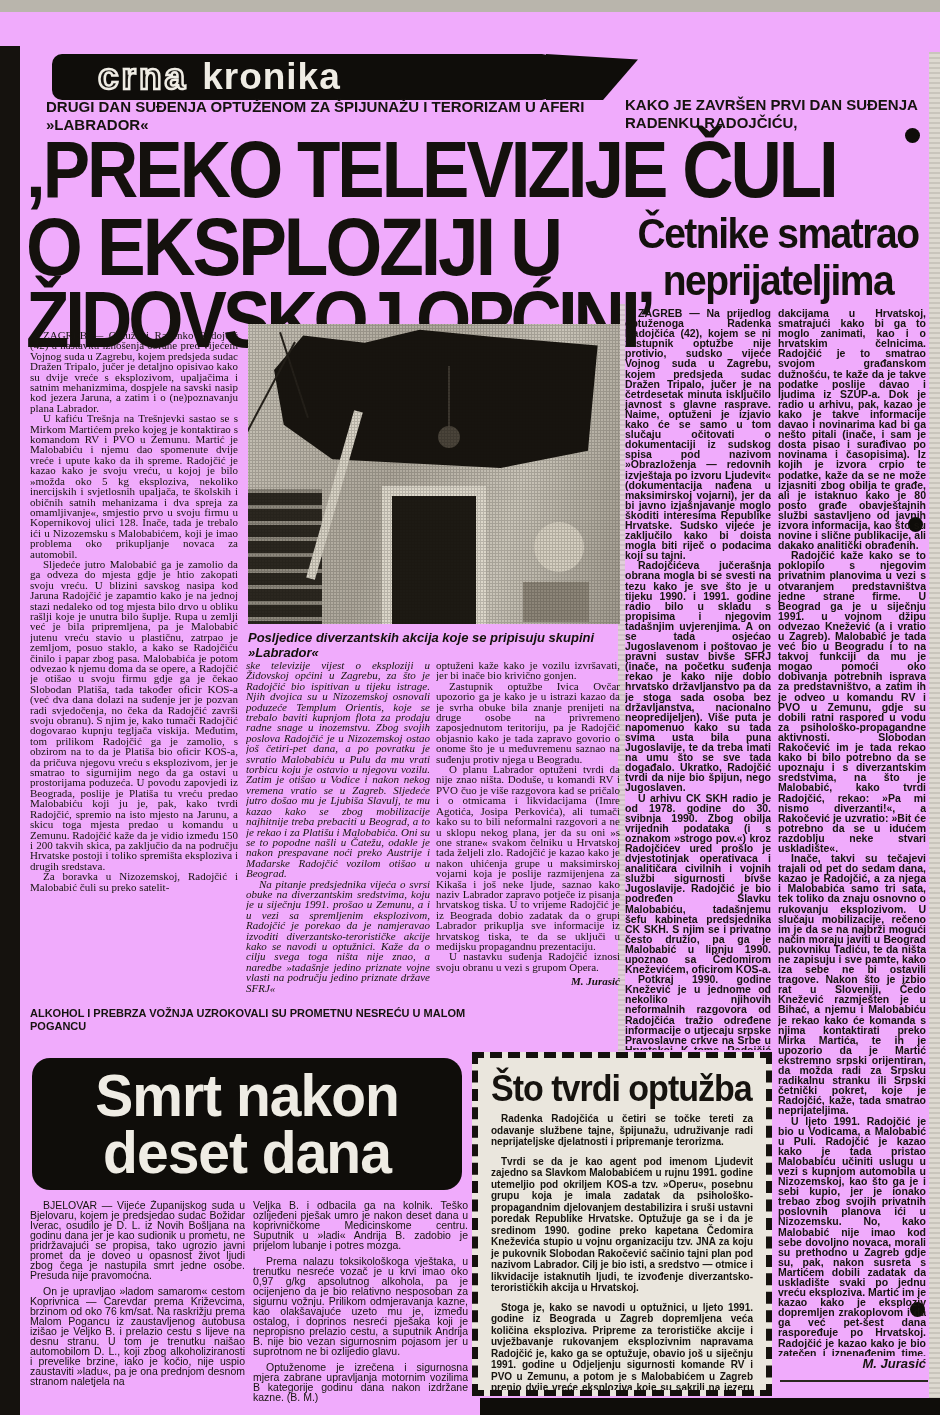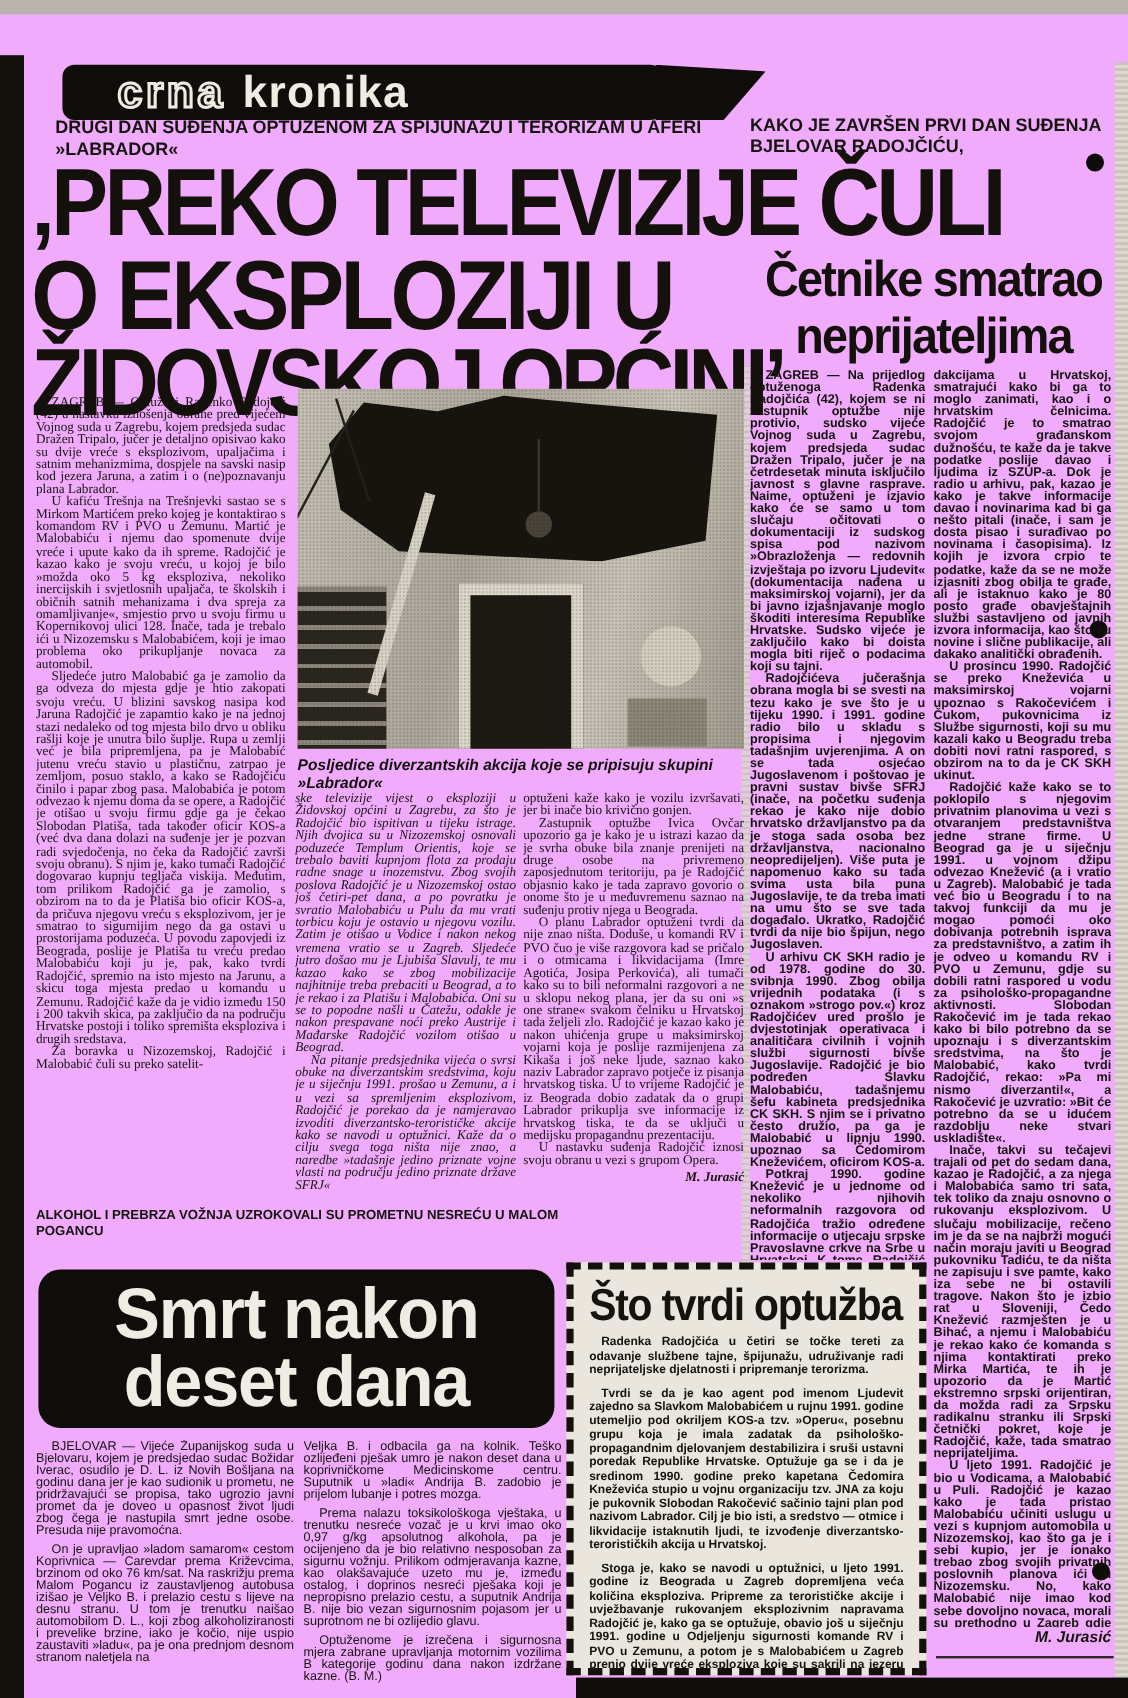--- a/index.html
+++ b/index.html
@@ -132,21 +132,21 @@
   <div class="dot d2"></div>
   <div class="dot d3"></div>
 
   <div class="banner">
     <span class="crna">crna</span>
     <span class="kron">kronika</span>
   </div>
   <div class="banner-tail"></div>
 
   <div class="kicker main-kicker">DRUGI DAN SUĐENJA OPTUŽENOM ZA ŠPIJUNAŽU I TERORIZAM U AFERI »LABRADOR«</div>
-  <div class="kicker right-kicker">KAKO JE ZAVRŠEN PRVI DAN SUĐENJA BJELOVAR RADOJČIĆU,</div>
+  <div class="kicker right-kicker">KAKO JE ZAVRŠEN PRVI DAN SUĐENJA RADENKU RADOJČIĆU,</div>
 
   <div class="hl hl1">‚PREKO TELEVIZIJE ČULI</div>
   <div class="hl hl2">O EKSPLOZIJI U</div>
   <div class="hl hl3">ŽIDOVSKOJ OPĆINI’</div>
 
   <div class="subhead">
     <div>Četnike smatrao</div>
     <div>neprijateljima</div>
   </div>
 
@@ -168,35 +168,34 @@
     <p>U kafiću Trešnja na Trešnjevki sastao se s Mirkom Martićem preko kojeg je kontaktirao s komandom RV i PVO u Zemunu. Martić je Malobabiću i njemu dao spomenute dvije vreće i upute kako da ih spreme. Radojčić je kazao kako je svoju vreću, u kojoj je bilo »možda oko 5 kg eksploziva, nekoliko inercijskih i svjetlosnih upaljača, te školskih i običnih satnih mehanizama i dva spreja za omamljivanje«, smjestio prvo u svoju firmu u Kopernikovoj ulici 128. Inače, tada je trebalo ići u Nizozemsku s Malobabićem, koji je imao problema oko prikupljanje novaca za automobil.</p>
     <p>Sljedeće jutro Malobabić ga je zamolio da ga odveza do mjesta gdje je htio zakopati svoju vreću. U blizini savskog nasipa kod Jaruna Radojčić je zapamtio kako je na jednoj stazi nedaleko od tog mjesta bilo drvo u obliku rašlji koje je unutra bilo šuplje. Rupa u zemlji već je bila pripremljena, pa je Malobabić jutenu vreću stavio u plastičnu, zatrpao je zemljom, posuo staklo, a kako se Radojčiću činilo i papar zbog pasa. Malobabića je potom odvezao k njemu doma da se opere, a Radojčić je otišao u svoju firmu gdje ga je čekao Slobodan Platiša, tada također oficir KOS-a (već dva dana dolazi na suđenje jer je pozvan radi svjedočenja, no čeka da Radojčić završi svoju obranu). S njim je, kako tumači Radojčić dogovarao kupnju tegljača viskija. Međutim, tom prilikom Radojčić ga je zamolio, s obzirom na to da je Platiša bio oficir KOS-a, da pričuva njegovu vreću s eksplozivom, jer je smatrao to sigurnijim nego da ga ostavi u prostorijama poduzeća. U povodu zapovjedi iz Beograda, poslije je Platiša tu vreću predao Malobabiću koji ju je, pak, kako tvrdi Radojčić, spremio na isto mjesto na Jarunu, a skicu toga mjesta predao u komandu u Zemunu. Radojčić kaže da je vidio između 150 i 200 takvih skica, pa zaključio da na području Hrvatske postoji i toliko spremišta eksploziva i drugih sredstava.</p>
     <p>Za boravka u Nizozemskoj, Radojčić i Malobabić čuli su preko satelit-</p>
   </div>
   <div class="col serif colm2">
     <p style="text-indent:0;">ske televizije vijest o eksploziji u Židovskoj općini u Zagrebu, za što je Radojčić bio ispitivan u tijeku istrage. Njih dvojica su u Nizozemskoj osnovali poduzeće Templum Orientis, koje se trebalo baviti kupnjom flota za prodaju radne snage u inozemstvu. Zbog svojih poslova Radojčić je u Nizozemskoj ostao još četiri-pet dana, a po povratku je svratio Malobabiću u Pulu da mu vrati torbicu koju je ostavio u njegovu vozilu. Zatim je otišao u Vodice i nakon nekog vremena vratio se u Zagreb. Sljedeće jutro došao mu je Ljubiša Slavulj, te mu kazao kako se zbog mobilizacije najhitnije treba prebaciti u Beograd, a to je rekao i za Platišu i Malobabića. Oni su se to popodne našli u Čatežu, odakle je nakon prespavane noći preko Austrije i Mađarske Radojčić vozilom otišao u Beograd.</p>
     <p>Na pitanje predsjednika vijeća o svrsi obuke na diverzantskim sredstvima, koju je u siječnju 1991. prošao u Zemunu, a i u vezi sa spremljenim eksplozivom, Radojčić je porekao da je namjeravao izvoditi diverzantsko-terorističke akcije kako se navodi u optužnici. Kaže da o cilju svega toga ništa nije znao, a naredbe »tadašnje jedino priznate vojne vlasti na području jedino priznate države SFRJ«</p>
   </div>
   <div class="col serif colm3">
     <p style="text-indent:0;">optuženi kaže kako je vozilu izvršavati, jer bi inače bio krivično gonjen.</p>
-    <p>Zastupnik optužbe Ivica Ovčar upozorio ga je kako je u istrazi kazao da je svrha obuke bila znanje prenijeti na druge osobe na privremeno zaposjednutom teritoriju, pa je Radojčić objasnio kako je tada zapravo govorio o onome što je u međuvremenu saznao na suđenju protiv njega u Beograda.</p>
+    <p>Zastupnik optužbe Ivica Ovčar upozorio ga je kako je u istrazi kazao da je svrha obuke bila znanje prenijeti na druge osobe na privremeno zaposjednutom teritoriju, pa je Radojčić objasnio kako je tada zapravo govorio o onome što je u međuvremenu saznao na suđenju protiv njega u Beogradu.</p>
     <p>O planu Labrador optuženi tvrdi da nije znao ništa. Doduše, u komandi RV i PVO čuo je više razgovora kad se pričalo i o otmicama i likvidacijama (Imre Agotića, Josipa Perkovića), ali tumači kako su to bili neformalni razgovori a ne u sklopu nekog plana, jer da su oni »s one strane« svakom čelniku u Hrvatskoj tada željeli zlo. Radojčić je kazao kako je nakon uhićenja grupe u maksimirskoj vojarni koja je poslije razmijenjena za Kikaša i još neke ljude, saznao kako naziv Labrador zapravo potječe iz pisanja hrvatskog tiska. U to vrijeme Radojčić je iz Beograda dobio zadatak da o grupi Labrador prikuplja sve informacije iz hrvatskog tiska, te da se uključi u medijsku propagandnu prezentaciju.</p>
     <p>U nastavku suđenja Radojčić iznosi svoju obranu u vezi s grupom Opera.</p>
     <p class="byline">M. Jurasić</p>
   </div>
 
   <div class="col rcol rcolA">
     <p>ZAGREB — Na prijedlog optuženoga Radenka Radojčića (42), kojem se ni zastupnik optužbe nije protivio, sudsko vijeće Vojnog suda u Zagrebu, kojem predsjeda sudac Dražen Tripalo, jučer je na četrdesetak minuta isključilo javnost s glavne rasprave. Naime, optuženi je izjavio kako će se samo u tom slučaju očitovati o dokumentaciji iz sudskog spisa pod nazivom »Obrazloženja — redovnih izvještaja po izvoru Ljudevit« (dokumentacija nađena u maksimirskoj vojarni), jer da bi javno izjašnjavanje moglo škoditi interesima Republike Hrvatske. Sudsko vijeće je zaključilo kako bi doista mogla biti riječ o podacima koji su tajni.</p>
     <p>Radojčićeva jučerašnja obrana mogla bi se svesti na tezu kako je sve što je u tijeku 1990. i 1991. godine radio bilo u skladu s propisima i njegovim tadašnjim uvjerenjima. A on se tada osjećao Jugoslavenom i poštovao je pravni sustav bivše SFRJ (inače, na početku suđenja rekao je kako nije dobio hrvatsko državljanstvo pa da je stoga sada osoba bez državljanstva, nacionalno neopredijeljen). Više puta je napomenuo kako su tada svima usta bila puna Jugoslavije, te da treba imati na umu što se sve tada događalo. Ukratko, Radojčić tvrdi da nije bio špijun, nego Jugoslaven.</p>
     <p>U arhivu CK SKH radio je od 1978. godine do 30. svibnja 1990. Zbog obilja vrijednih podataka (i s oznakom »strogo pov.«) kroz Radojčićev ured prošlo je dvjestotinjak operativaca i analitičara civilnih i vojnih službi sigurnosti bivše Jugoslavije. Radojčić je bio podređen Slavku Malobabiću, tadašnjemu šefu kabineta predsjednika CK SKH. S njim se i privatno često družio, pa ga je Malobabić u lipnju 1990. upoznao sa Čedomirom Kneževićem, oficirom KOS-a.</p>
     <p>Potkraj 1990. godine Knežević je u jednome od nekoliko njihovih neformalnih razgovora od Radojčića tražio određene informacije o utjecaju srpske Pravoslavne crkve na Srbe u Hrvatskoj. K tome, Radojčić mu je dao, kako je rekao, i neke informacije o kadrovskim promjenama u novinskim re-</p>
   </div>
   <div class="col rcol rcolB">
     <p style="text-indent:0;">dakcijama u Hrvatskoj, smatrajući kako bi ga to moglo zanimati, kao i o hrvatskim čelnicima. Radojčić je to smatrao svojom građanskom dužnošću, te kaže da je takve podatke poslije davao i ljudima iz SZUP-a. Dok je radio u arhivu, pak, kazao je kako je takve informacije davao i novinarima kad bi ga nešto pitali (inače, i sam je dosta pisao i surađivao po novinama i časopisima). Iz kojih je izvora crpio te podatke, kaže da se ne može izjasniti zbog obilja te građe, ali je istaknuo kako je 80 posto građe obavještajnih službi sastavljeno od javnih izvora informacija, kao što su novine i slične publikacije, ali dakako analitički obrađenih.</p>
-    <p>U prosincu 1990. Radojčić se preko Kneževića u maksimirskoj vojarni upoznao s Rakočevićem i Čukom, pukovnicima iz Službe sigurnosti, koji su mu kazali kako u Beogradu treba dobiti novi ratni raspored, s obzirom na to da je CK SKH ukinut.</p>
     <p>Radojčić kaže kako se to poklopilo s njegovim privatnim planovima u vezi s otvaranjem predstavništva jedne strane firme. U Beograd ga je u siječnju 1991. u vojnom džipu odvezao Knežević (a i vratio u Zagreb). Malobabić je tada već bio u Beogradu i to na takvoj funkciji da mu je mogao pomoći oko dobivanja potrebnih isprava za predstavništvo, a zatim ih je odveo u komandu RV i PVO u Zemunu, gdje su dobili ratni raspored u vodu za psihološko-propagandne aktivnosti. Slobodan Rakočević im je tada rekao kako bi bilo potrebno da se upoznaju i s diverzantskim sredstvima, na što je Malobabić, kako tvrdi Radojčić, rekao: »Pa mi nismo diverzanti!«, a Rakočević je uzvratio: »Bit će potrebno da se u idućem razdoblju neke stvari uskladište«.</p>
     <p>Inače, takvi su tečajevi trajali od pet do sedam dana, kazao je Radojčić, a za njega i Malobabića samo tri sata, tek toliko da znaju osnovno o rukovanju eksplozivom. U slučaju mobilizacije, rečeno im je da se na najbrži mogući način moraju javiti u Beograd pukovniku Tadiću, te da ništa ne zapisuju i sve pamte, kako iza sebe ne bi ostavili tragove. Nakon što je izbio rat u Sloveniji, Čedo Knežević razmješten je u Bihać, a njemu i Malobabiću je rekao kako će komanda s njima kontaktirati preko Mirka Martića, te ih je upozorio da je Martić ekstremno srpski orijentiran, da možda radi za Srpsku radikalnu stranku ili Srpski četnički pokret, koje je Radojčić, kaže, tada smatrao neprijateljima.</p>
     <p>U ljeto 1991. Radojčić je bio u Vodicama, a Malobabić u Puli. Radojčić je kazao kako je tada pristao Malobabiću učiniti uslugu u vezi s kupnjom automobila u Nizozemskoj, kao što ga je i sebi kupio, jer je ionako trebao zbog svojih privatnih poslovnih planova ići u Nizozemsku. No, kako Malobabić nije imao kod sebe dovoljno novaca, morali su prethodno u Zagreb gdje su, pak, nakon susreta s Martićem dobili zadatak da uskladište svaki po jednu vreću eksploziva. Martić im je kazao kako je eksploziv dopremljen zrakoplovom i da ga već pet-šest dana raspoređuje po Hrvatskoj. Radojčić je kazao kako je bio zatečen i iznenađenim time, no, i to je smatrao svojom građanskom dužnošću. Martić im je govorio o povratku ekstremista iz inozemstva u Hrvatsku i o mogućim napadima na vojarne, te isticao da JNA neće priznavati nikakve paravojne formacije na tadašnjem području SFRJ, s čim se Radojčić, kako je rekao, tada složio.</p>
   </div>
   <div class="abs-byline">M. Jurasić</div>
   <div class="colB-rule"></div>
 
   <div class="kicker bottom-kicker">ALKOHOL I PREBRZA VOŽNJA UZROKOVALI SU PROMETNU NESREĆU U MALOM POGANCU</div>
 
   <div class="smrt-box">

